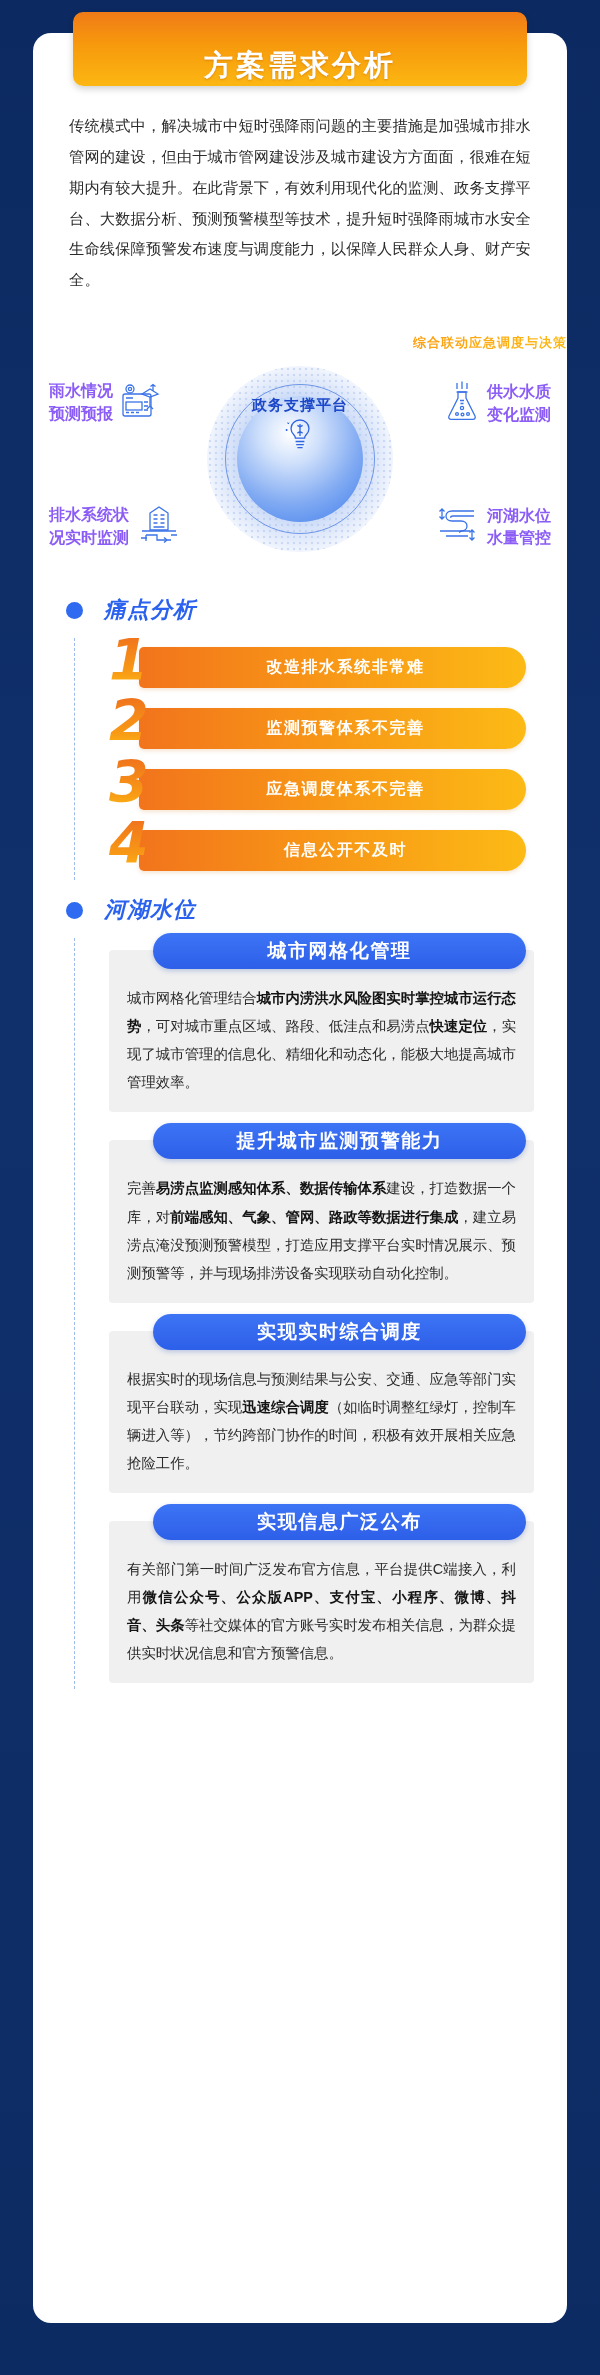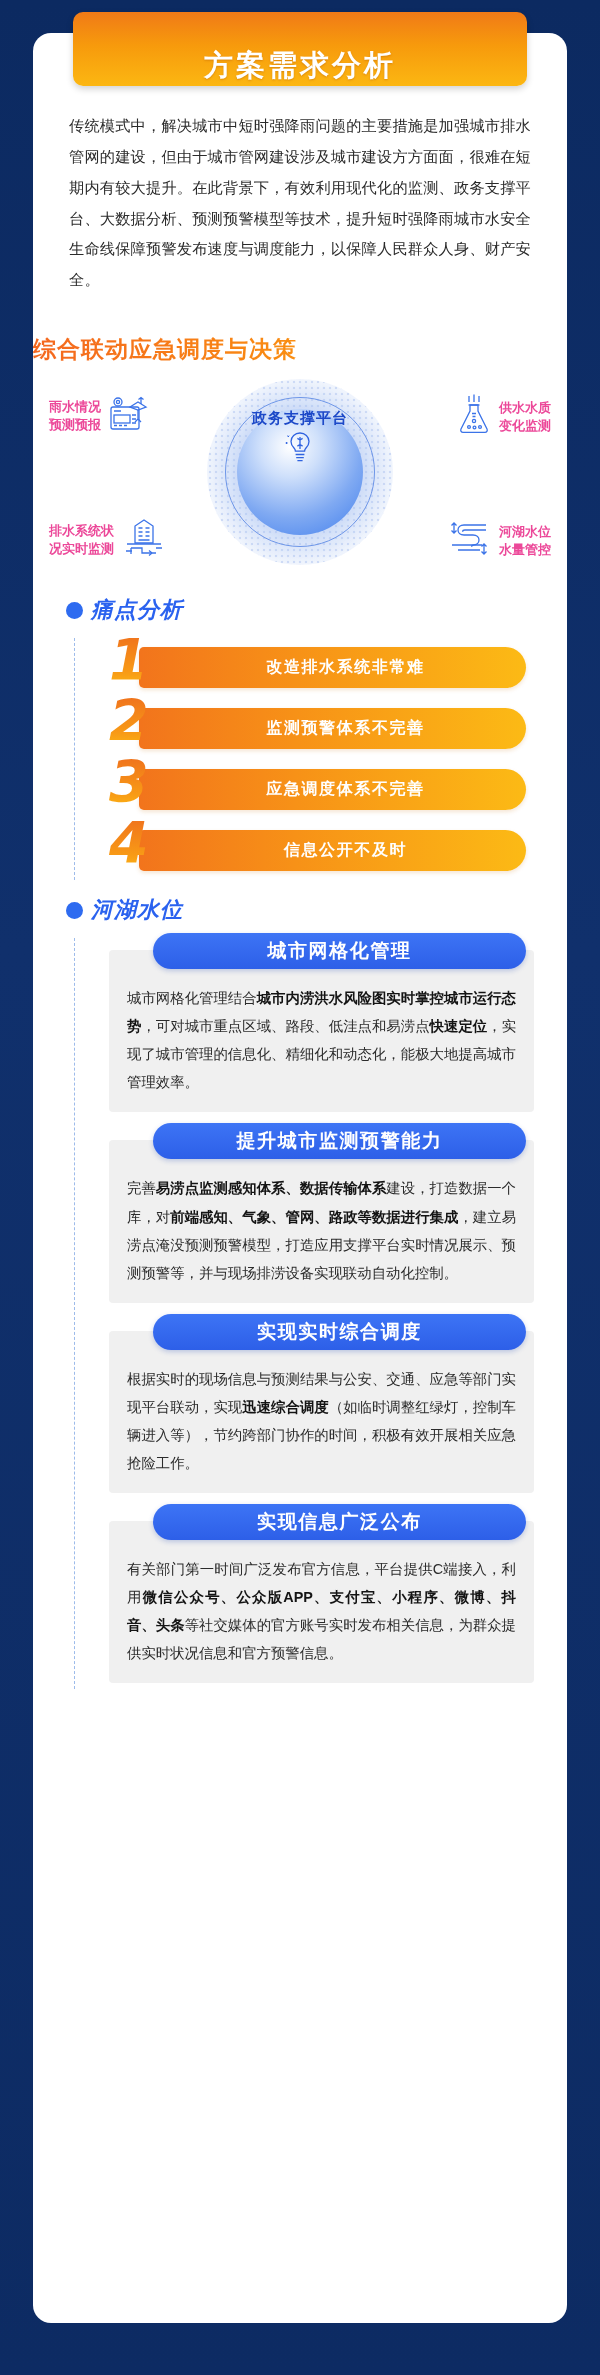--- a/index.html
+++ b/index.html
@@ -60,22 +60,22 @@
     letter-spacing: 0.2px;
   }
 
   
   .diagram-wrap {
     position: relative;
     margin-top: 26px;
     height: 240px;
   }
   .diagram-title {
-    text-align: left;
-    font-size: 23px;
+    text-align: right;
+    font-size: 13px;
     font-weight: bold;
     font-family: "DejaVu Serif", "Liberation Serif", serif;
     letter-spacing: 1px;
     background: linear-gradient(90deg,#f4671f 0%, #f98a12 45%, #fdb913 100%);
     -webkit-background-clip: text;
     background-clip: text;
     color: transparent;
     -webkit-text-fill-color: transparent;
     margin-bottom: 6px;
     margin-top: 38px;
@@ -127,42 +127,42 @@
   }
   .brain-icon { position: absolute; top: 20px; left: 50%; transform: translateX(-50%); }
 
   .node {
     position: absolute;
     display: flex;
     align-items: center;
     gap: 7px;
   }
   .node-text {
-    color: #ec4899;
-    font-size: 13px;
+    color: #8b5cf6;
+    font-size: 16px;
     font-weight: bold;
     line-height: 1.42;
     white-space: nowrap;
   }
   .node.tl { left: 16px;  top: 22px; }
   .node.tr { right: 16px; top: 22px; flex-direction: row-reverse; }
   .node.bl { left: 16px;  bottom: 8px; }
   .node.br { right: 16px; bottom: 8px; flex-direction: row-reverse; }
   .node-icon { flex: 0 0 auto; }
 
   
   .section {
     position: relative;
     margin-top: 18px;
     padding-left: 0;
   }
   .sec-head {
     display: flex;
     align-items: center;
-    gap: 8px;
+    gap: 21px;
     padding-left: 33px;
     height: 36px;
   }
   .sec-dot {
     width: 17px; height: 17px;
     border-radius: 50%;
     background: #2e6bf0;
     flex: 0 0 auto;
   }
   .sec-title {

